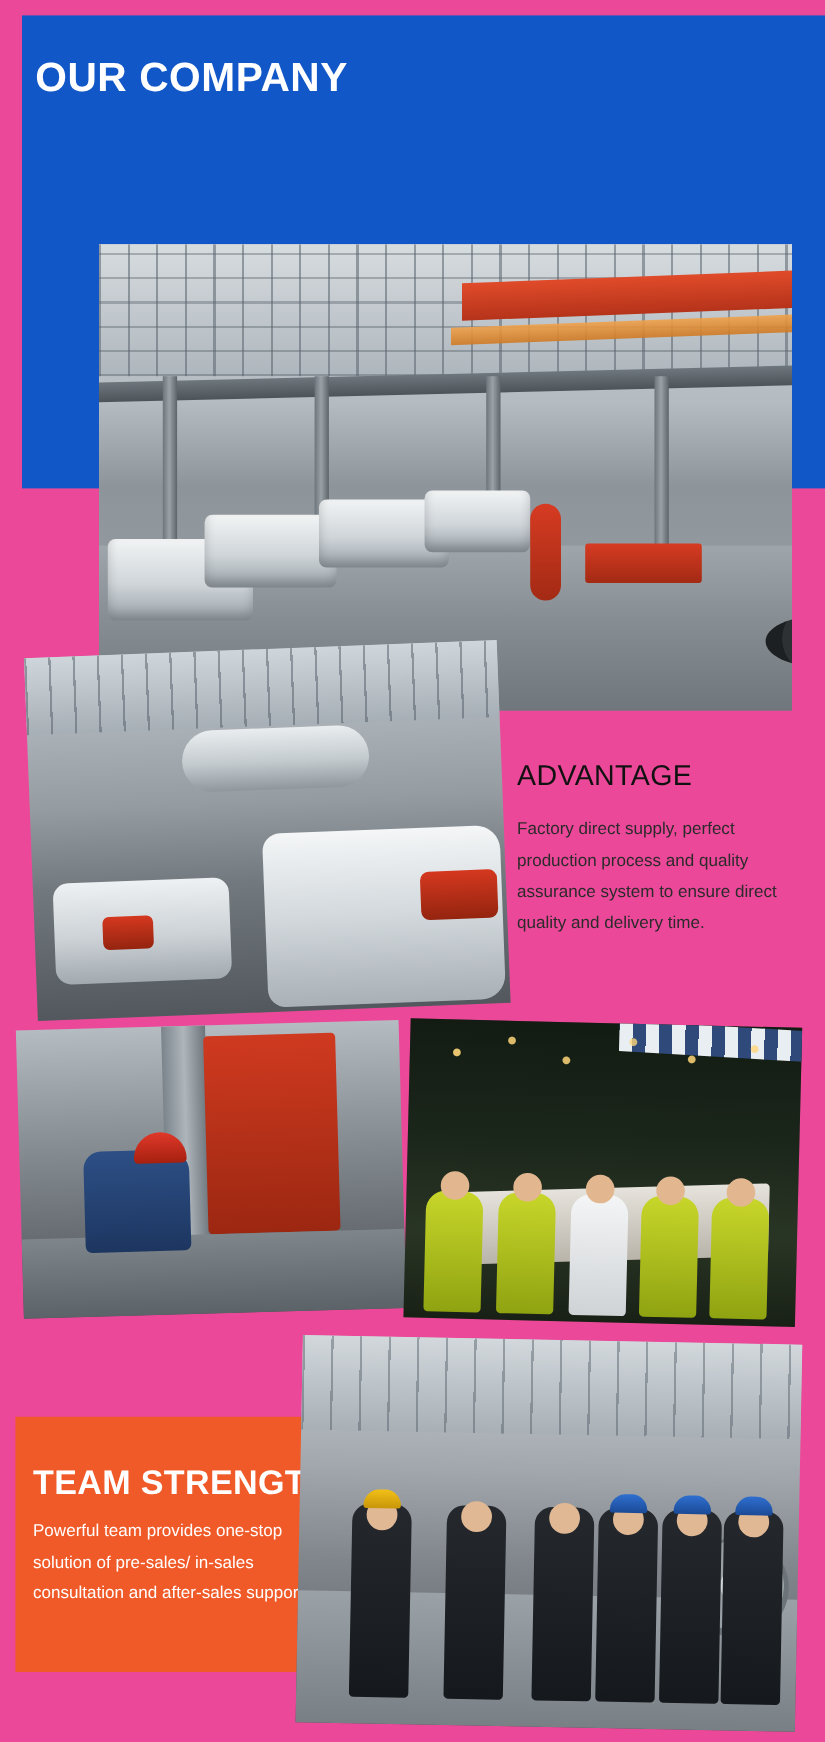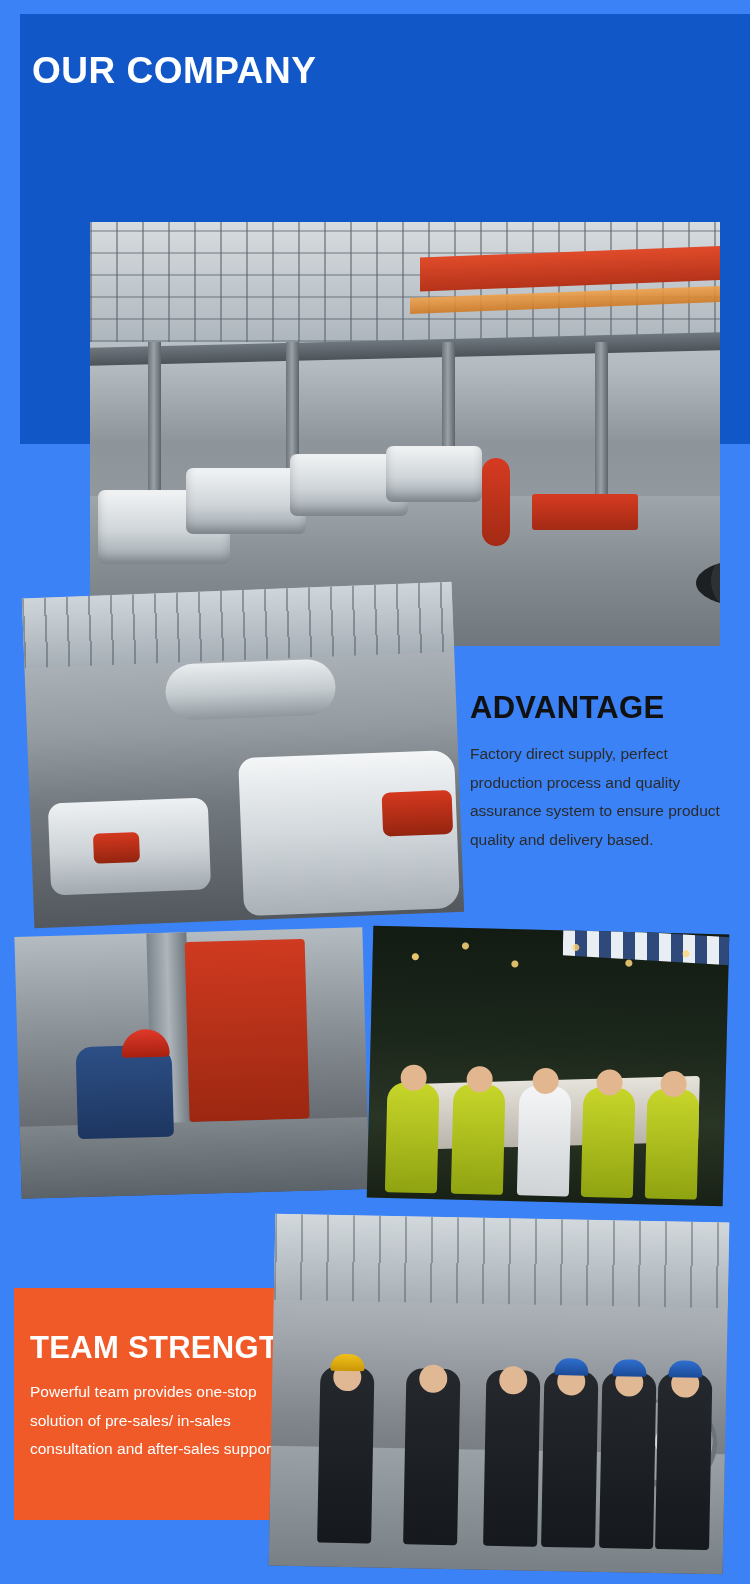--- a/index.html
+++ b/index.html
@@ -7,21 +7,21 @@
     width: 750px;
     height: 1584px;
     background: #ffffff;
     font-family: "Liberation Sans", sans-serif;
     overflow: hidden;
   }
   .page {
     position: relative;
     width: 750px;
     height: 1584px;
-    background: #3b82f6;
+    background: #ec4899;
   }
 
   
   .blue-band {
     position: absolute;
     left: 20px;
     top: 14px;
     width: 730px;
     height: 430px;
     background: #1157c8;
@@ -271,22 +271,22 @@
     position: absolute; right: 8px; bottom: 84px; width: 92px; height: 92px;
     border-radius: 50%;
     background: radial-gradient(circle at 50% 48%, #cfd5d9 0 24%, #9aa1a6 25% 62%, #6d7479 63% 100%);
   }
 
   
   .advantage-title {
     position: absolute;
     left: 470px;
     top: 690px;
-    font-size: 31px;
-    font-weight: bold;
+    font-size: 26px;
+    font-weight: normal;
     color: #111111;
     letter-spacing: .3px;
   }
   .advantage-desc {
     position: absolute;
     left: 470px;
     top: 740px;
     width: 252px;
     font-size: 15.5px;
     line-height: 28.5px;
@@ -354,21 +354,21 @@
   <div class="photo photo-boiler">
     <div class="pb-roof"></div>
     <div class="pb-tank"></div>
     <div class="pb-drum"></div>
     <div class="pb-drum2"></div>
     <div class="pb-burner"></div>
     <div class="pb-burner2"></div>
   </div>
 
   <div class="advantage-title">ADVANTAGE</div>
-  <div class="advantage-desc">Factory direct supply, perfect production process and quality assurance system to ensure product quality and delivery based.</div>
+  <div class="advantage-desc">Factory direct supply, perfect production process and quality assurance system to ensure direct quality and delivery time.</div>
 
   <div class="photo photo-drill">
     <div class="pd-column"></div>
     <div class="pd-machine"></div>
     <div class="pd-floor"></div>
     <div class="pd-worker-body"></div>
     <div class="pd-helmet"></div>
   </div>
 
   <div class="photo photo-dinner">

